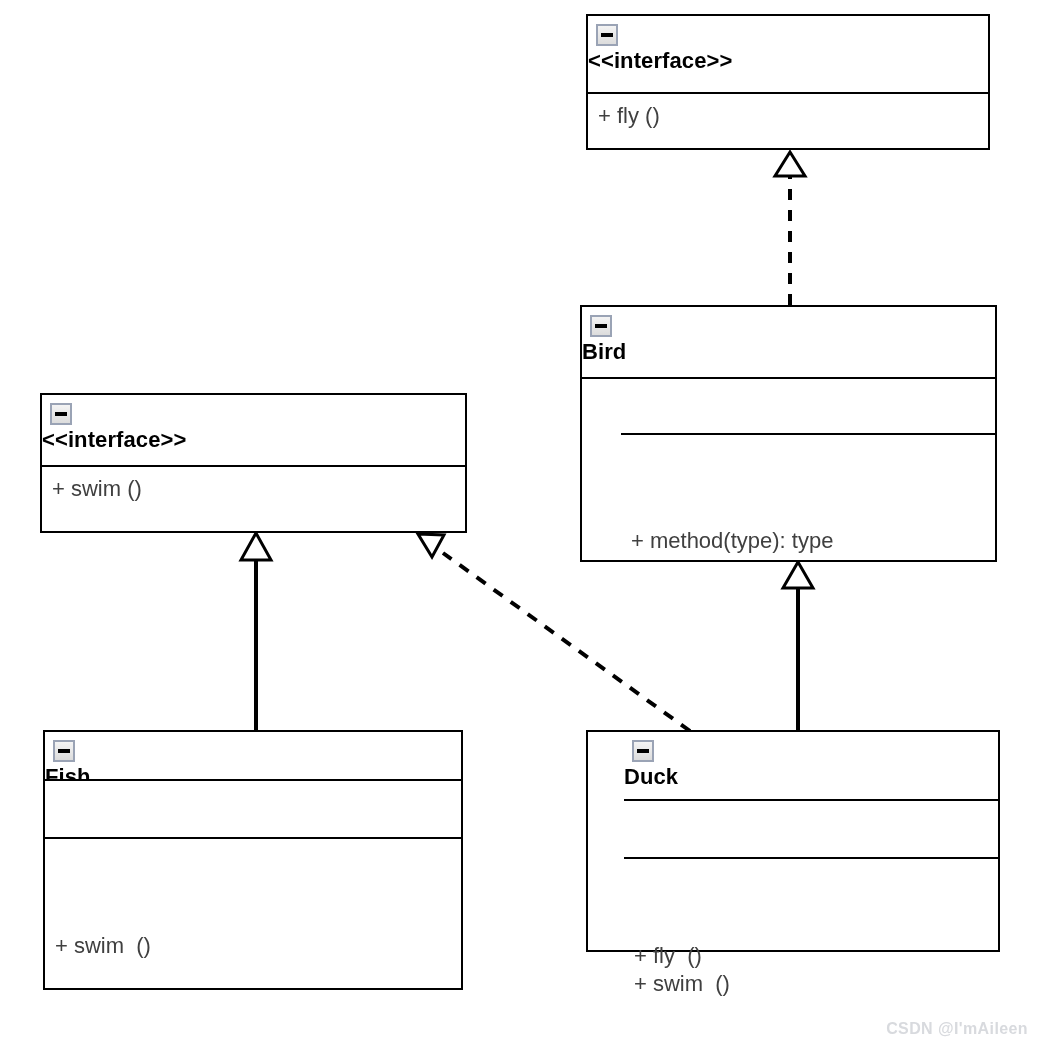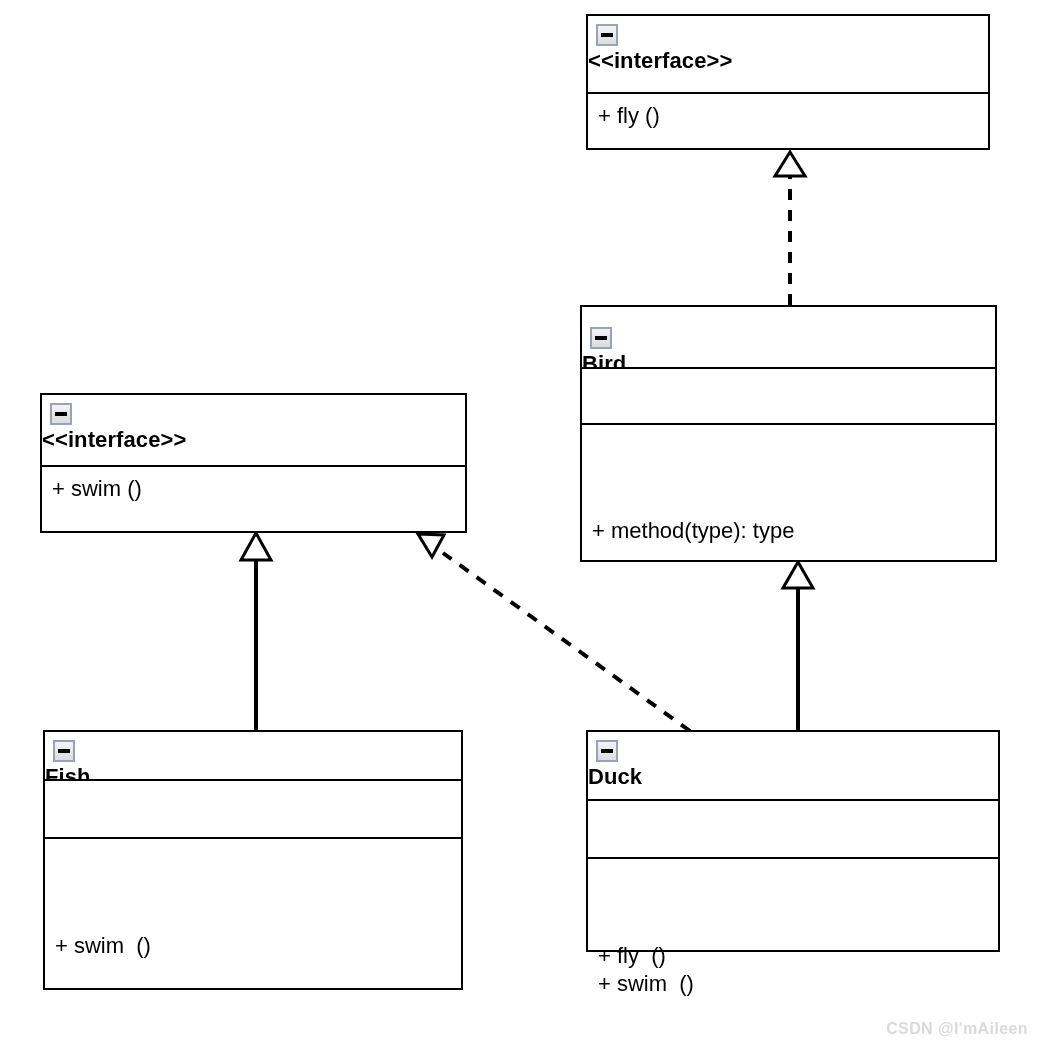--- a/index.html
+++ b/index.html
@@ -97,21 +97,21 @@
     justify-content: flex-end;
     height: 100%;
     box-sizing: border-box;
   }
   .members.top {
     justify-content: flex-start;
     padding-top: 8px;
   }
   .member {
     font-size: 22px;
-    color: #000000;
+    color: #404040;
     line-height: 1.28;
     white-space: pre;
   }
 
   
   .watermark {
     position: absolute;
     right: 12px;
     bottom: 8px;
     font-size: 16px;
@@ -160,32 +160,32 @@
       </span>
     </div>
     <div class="compartment sep" style="height:56px;">
       <div class="members top">
         <div class="member">+ fly ()</div>
       </div>
     </div>
   </div>
 
   <div class="uml-box" style="left:580px; top:305px; width:417px; height:257px;">
-    <div class="compartment header" style="height:48px;margin-top:12px;">
+    <div class="compartment header" style="height:70px;">
       <span class="collapse-icon">
           <i></i>
         </span>
       <span class="header-text">
         <span class="cname">Bird</span>
       </span>
     </div>
     <div class="compartment sep" style="height:56px;">
       <div class="members top"></div>
     </div>
-    <div class="compartment sep" style="height:130px;">
+    <div class="compartment sep" style="height:130px;margin-left:39px;">
       <div class="members">
         <div class="member">+ method(type): type</div>
       </div>
     </div>
   </div>
 
   <div class="uml-box" style="left:40px; top:393px; width:427px; height:140px;">
     <div class="compartment header" style="height:70px;">
       <span class="collapse-icon">
           <i></i>
@@ -214,21 +214,21 @@
     <div class="compartment sep" style="height:58px;">
       <div class="members top"></div>
     </div>
     <div class="compartment sep" style="height:131px;">
       <div class="members">
         <div class="member">+ swim  ()</div>
       </div>
     </div>
   </div>
 
-  <div class="uml-box" style="left:586px; top:730px; width:414px; height:222px;">
+  <div class="uml-box" style="left:586px; top:730px; width:414px; height:222px;padding-left:36px;">
     <div class="compartment header" style="height:67px;">
       <span class="collapse-icon">
           <i></i>
         </span>
       <span class="header-text">
         <span class="cname">Duck</span>
       </span>
     </div>
     <div class="compartment sep" style="height:58px;">
       <div class="members top"></div>

